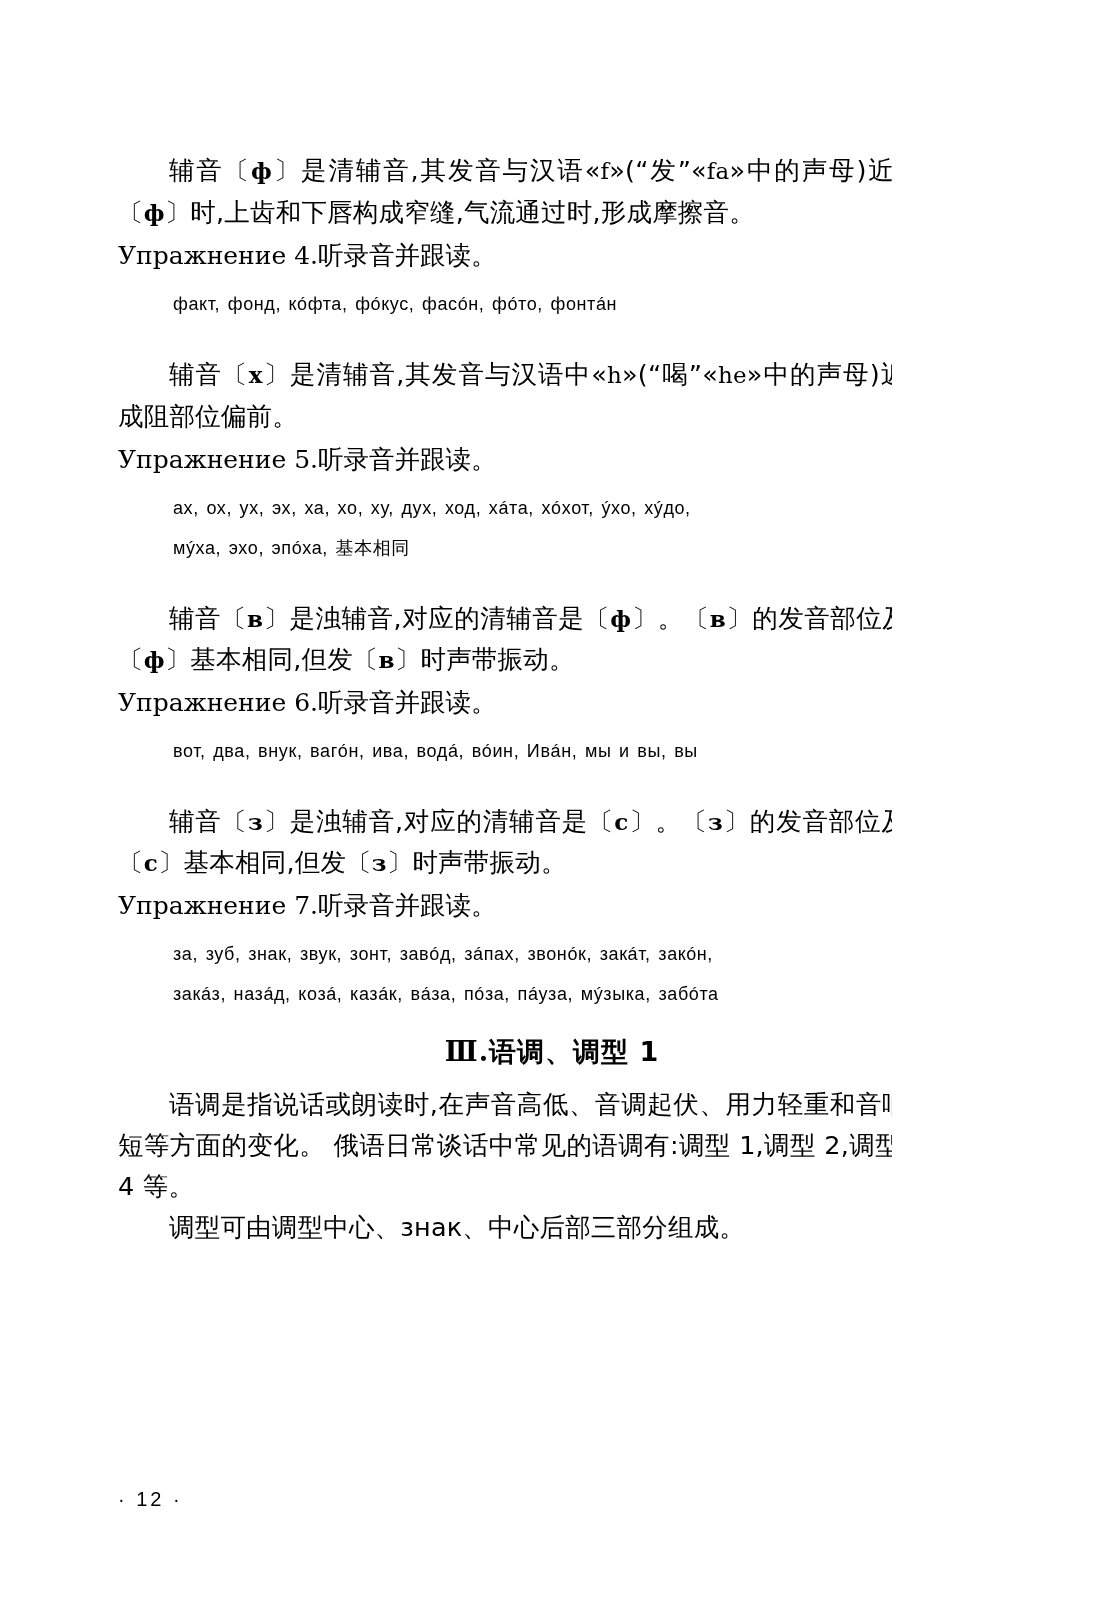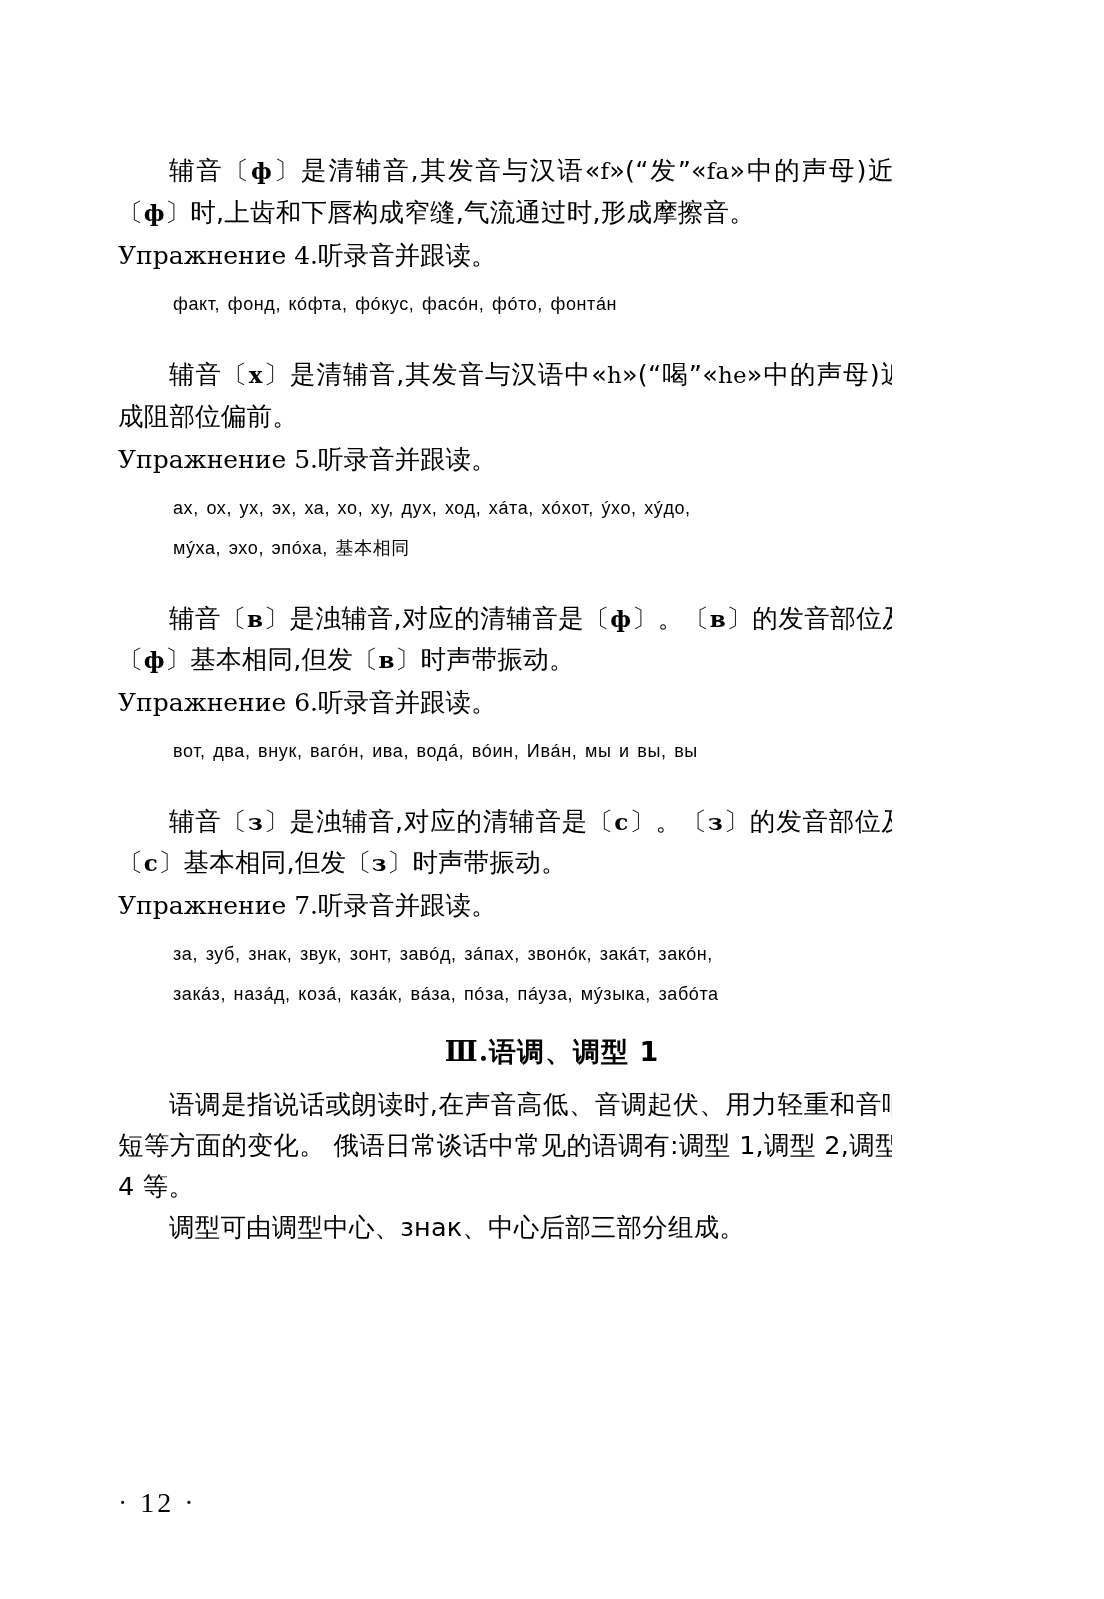--- a/index.html
+++ b/index.html
@@ -85,23 +85,23 @@
     margin: 20px 0 0 0;
     letter-spacing: 1px;
   }
   .section-title .numeral {
     font-family: "DejaVu Serif", "Liberation Serif", serif;
   }
 
   .footer {
     position: absolute;
     left: 118px;
-    bottom: 80px;
-    font-family: Liberation Serif, serif;
-    font-size: 28px;
+    bottom: 88px;
+    font-family: Liberation Sans, sans-serif;
+    font-size: 20px;
     letter-spacing: 3px;
   }
 </style>
 </head>
 <body>
 
 <div class="page">
   <div class="content">
 
     <p class="para"><span>辅音〔</span><span class="ipa">ф</span><span>〕是清辅音,其发音与汉语«</span><span class="lat">f</span><span>»(“发”«</span><span class="lat">fa</span><span>»中的声母)近似。 发〔</span><span class="ipa">ф</span><span>〕时,上齿和下唇构成窄缝,气流通过时,形成摩擦音。</span></p>

